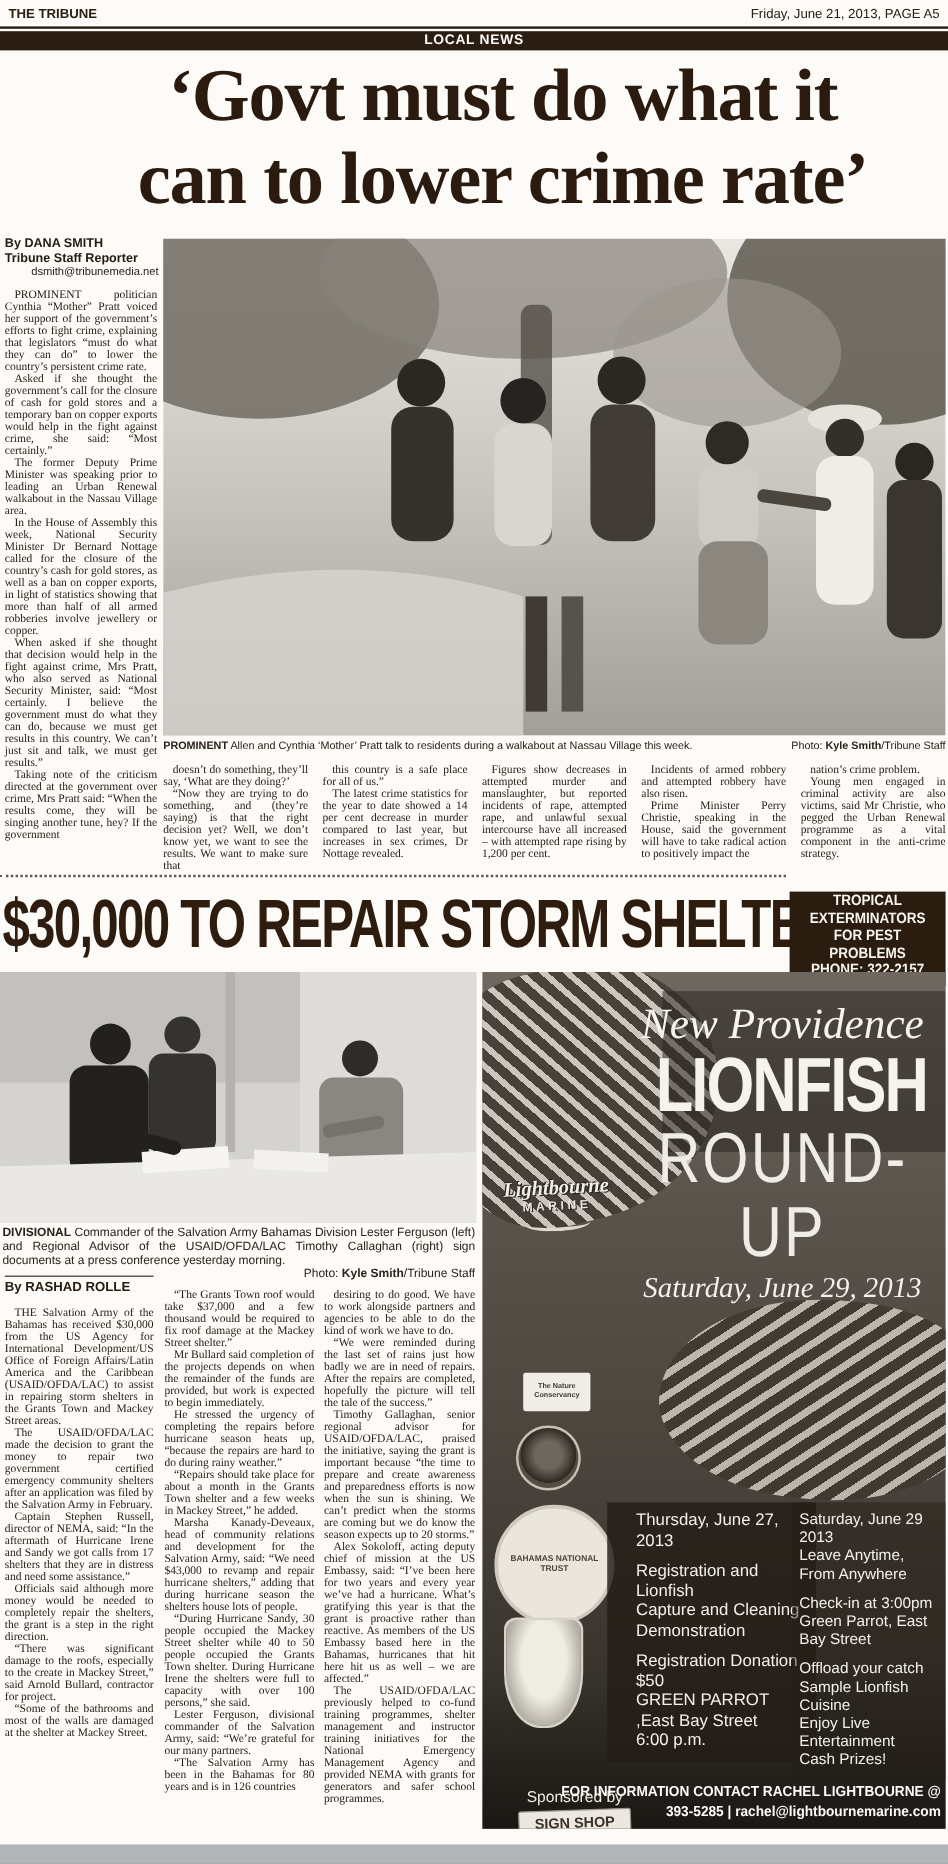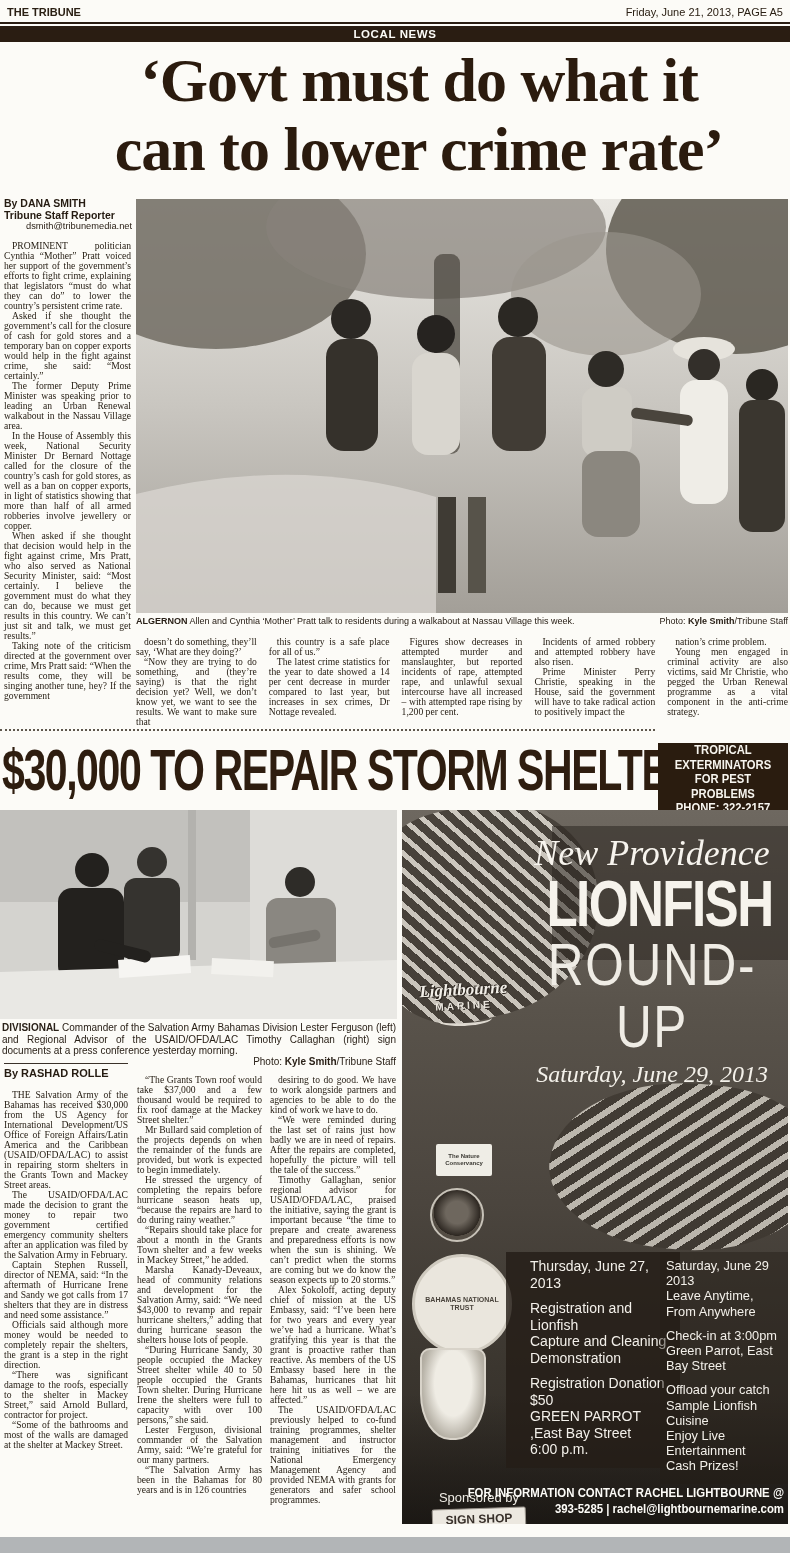--- a/index.html
+++ b/index.html
@@ -156,21 +156,21 @@
       <rect x="544" y="181" width="48" height="124" rx="16" fill="#efede7"></rect>
       <circle cx="626" cy="186" r="16" fill="#2a2722"></circle>
       <rect x="603" y="201" width="46" height="132" rx="14" fill="#3a362f"></rect>
       <rect x="496" y="208" width="62" height="11" rx="5" fill="#4a453d" transform="rotate(8 496 208)"></rect>
       <rect x="302" y="298" width="18" height="96" fill="#3f3b34"></rect>
       <rect x="332" y="298" width="18" height="96" fill="#57534a"></rect>
     </svg>
   </div>
 
   <div class="caption1">
-    <span><span class="cap-lead">ALGERNON</span><span> Allen and Cynthia ‘Mother’ Pratt talk to residents during a walkabout at Nassau Village this week.</span></span>
+    <span><span class="cap-lead">PROMINENT</span><span> Allen and Cynthia ‘Mother’ Pratt talk to residents during a walkabout at Nassau Village this week.</span></span>
     <span><span>Photo: </span><span class="credit-name">Kyle Smith</span><span>/Tribune Staff</span></span>
   </div>
 
   <div class="a1cols">
     <div class="body-col">
         <p>doesn’t do something, they’ll say, ‘What are they doing?’</p>
         <p>“Now they are trying to do something, and (they’re saying) is that the right decision yet? Well, we don’t know yet, we want to see the results. We want to make sure that</p>
       </div>
     <div class="body-col">
         <p>this country is a safe place for all of us.”</p>
@@ -227,21 +227,21 @@
     <span class="credit"><span>Photo: </span><span class="credit-name">Kyle Smith</span><span>/Tribune Staff</span></span>
   </div>
 
   <div class="byline2">By RASHAD ROLLE</div>
 
   <div class="a2c1 body-col">
       <p>THE Salvation Army of the Bahamas has received $30,000 from the US Agency for International Development/US Office of Foreign Affairs/Latin America and the Caribbean (USAID/OFDA/LAC) to assist in repairing storm shelters in the Grants Town and Mackey Street areas.</p>
       <p>The USAID/OFDA/LAC made the decision to grant the money to repair two government certified emergency community shelters after an application was filed by the Salvation Army in February.</p>
       <p>Captain Stephen Russell, director of NEMA, said: “In the aftermath of Hurricane Irene and Sandy we got calls from 17 shelters that they are in distress and need some assistance.”</p>
       <p>Officials said although more money would be needed to completely repair the shelters, the grant is a step in the right direction.</p>
-      <p>“There was significant damage to the roofs, especially to the shelter in Mackey Street,” said Arnold Bullard, contractor for project.</p>
+      <p>“There was significant damage to the roofs, especially to the create in Mackey Street,” said Arnold Bullard, contractor for project.</p>
       <p>“Some of the bathrooms and most of the walls are damaged at the shelter at Mackey Street.</p>
     </div>
   <div class="a2c2 body-col">
       <p>“The Grants Town roof would take $37,000 and a few thousand would be required to fix roof damage at the Mackey Street shelter.”</p>
       <p>Mr Bullard said completion of the projects depends on when the remainder of the funds are provided, but work is expected to begin immediately.</p>
       <p>He stressed the urgency of completing the repairs before hurricane season heats up, “because the repairs are hard to do during rainy weather.”</p>
       <p>“Repairs should take place for about a month in the Grants Town shelter and a few weeks in Mackey Street,” he added.</p>
       <p>Marsha Kanady-Deveaux, head of community relations and development for the Salvation Army, said: “We need $43,000 to revamp and repair hurricane shelters,” adding that during hurricane season the shelters house lots of people.</p>
       <p>“During Hurricane Sandy, 30 people occupied the Mackey Street shelter while 40 to 50 people occupied the Grants Town shelter. During Hurricane Irene the shelters were full to capacity with over 100 persons,” she said.</p>
       <p>Lester Ferguson, divisional commander of the Salvation Army, said: “We’re grateful for our many partners.</p>

